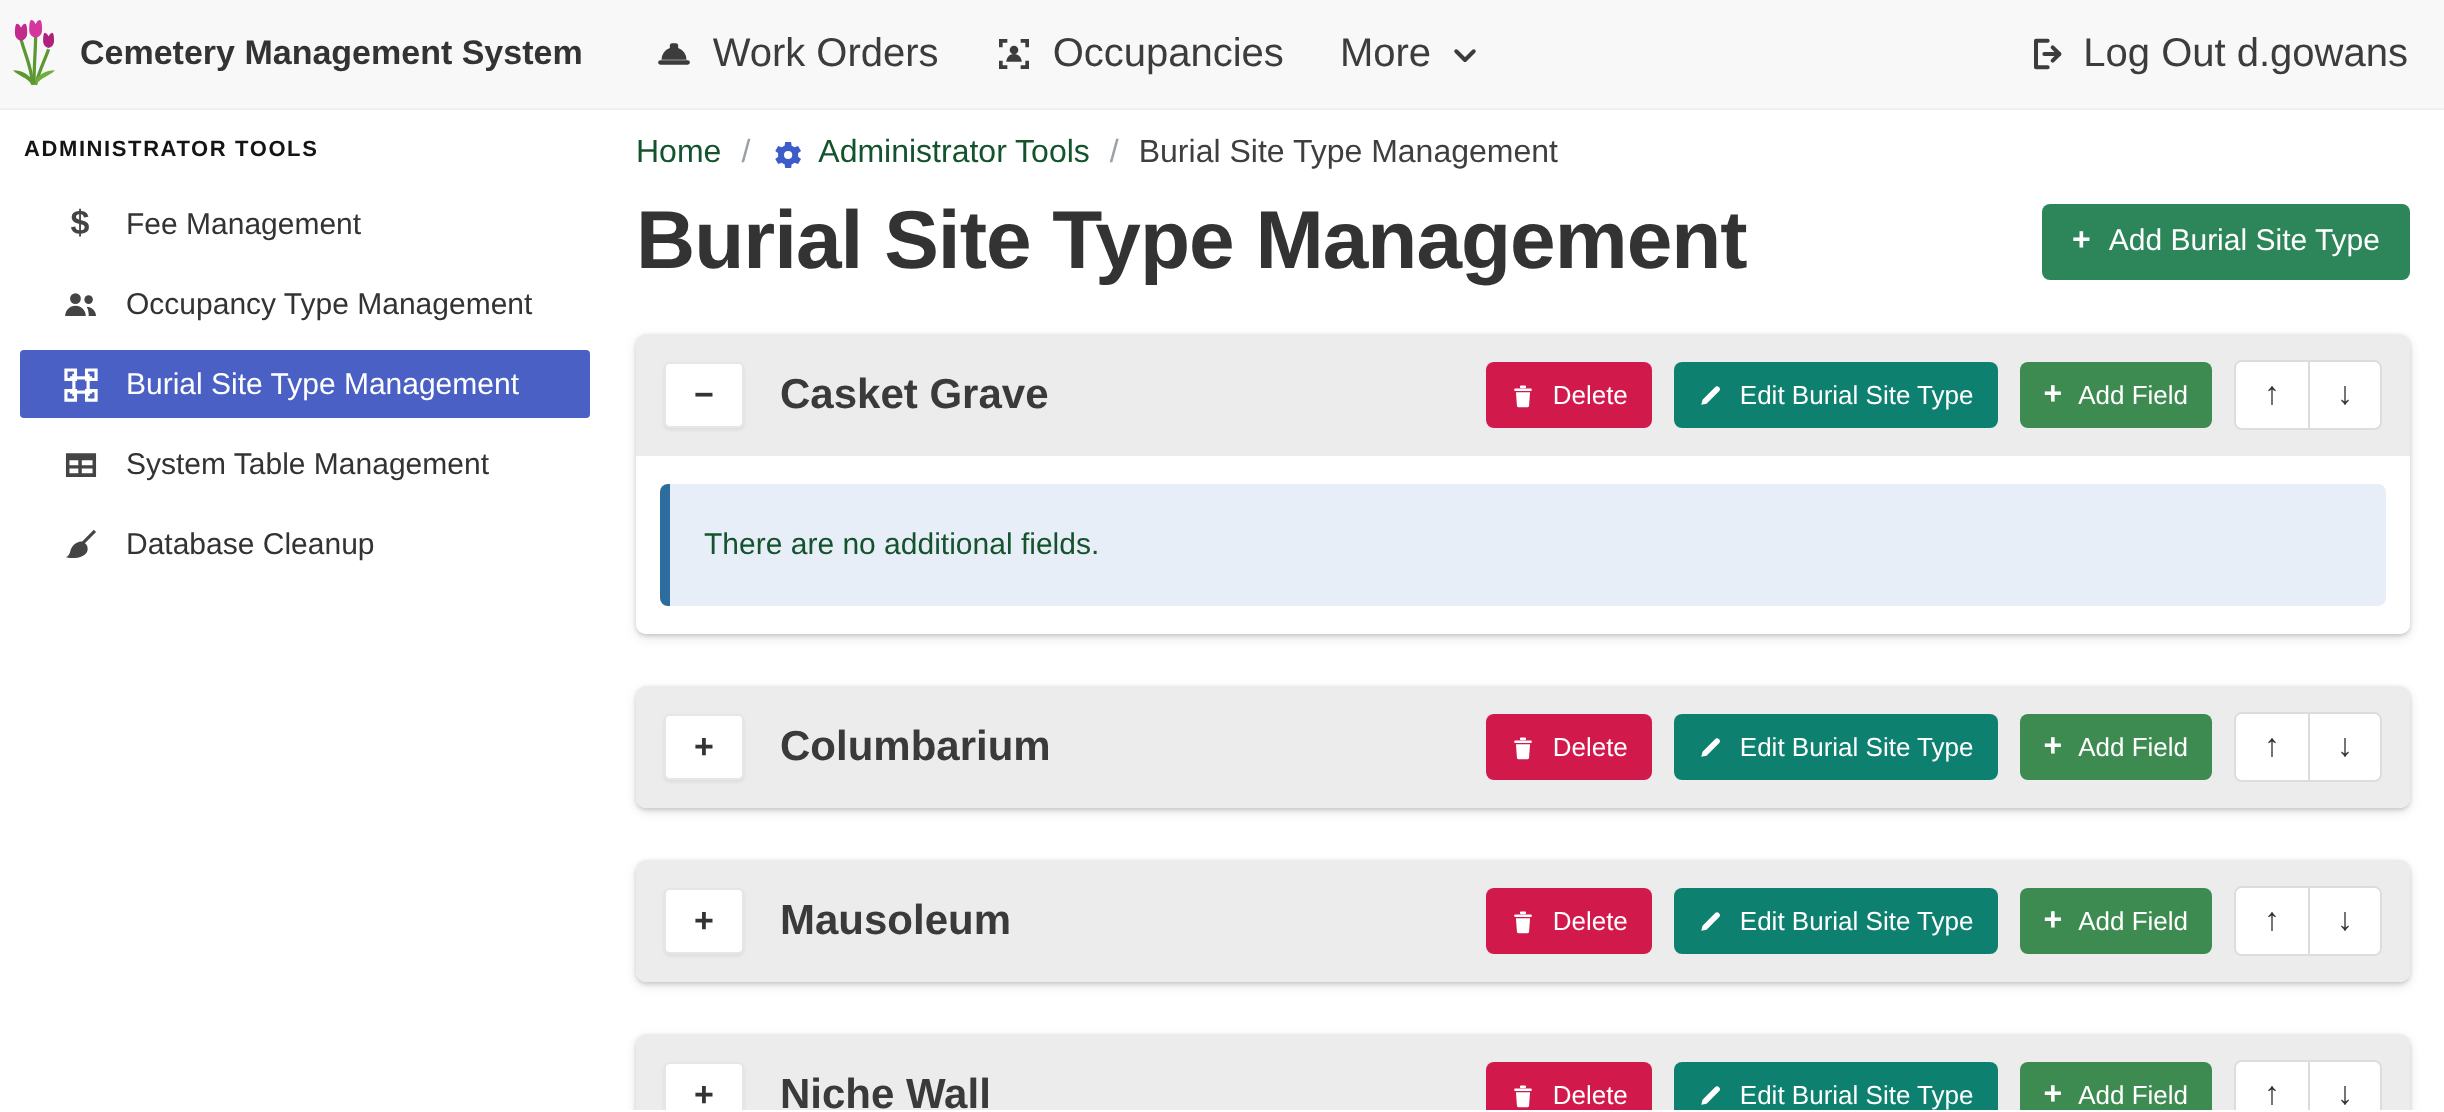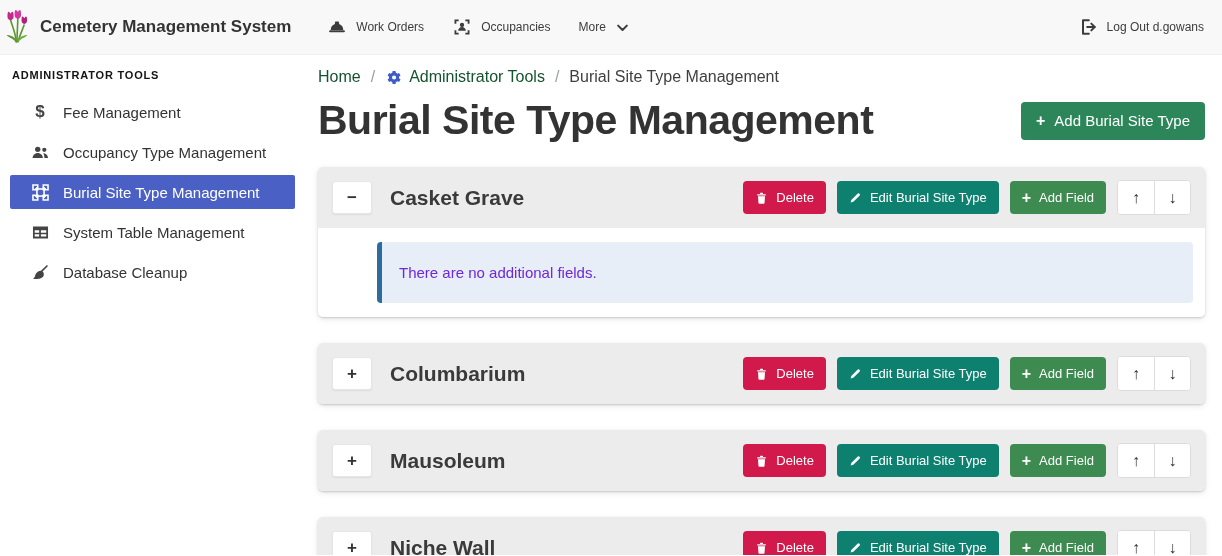--- a/index.html
+++ b/index.html
@@ -14,21 +14,21 @@
   
   .navbar {
     height: 55px; background: #f8f8f8; border-bottom: 1px solid #efefef;
     display: flex; align-items: center; padding: 0 4px;
   }
   .brand { display: flex; align-items: center; gap: 10px; cursor: pointer; }
   .brand-text { font-size: 17px; font-weight: 700; color: #333; }
   .nav-links { display: flex; align-items: center; margin-left: 22px; }
   .nav-link {
     display: flex; align-items: center; gap: 9px; padding: 8px 14px;
-    font-size: 12px; color: #3c3c3c; cursor: pointer; white-space: nowrap;
+    font-size: 20px; color: #3c3c3c; cursor: pointer; white-space: nowrap;
   }
   .nav-link .ic { color: #3c3c3c; }
   .nav-spacer { flex: 1; }
 
   
   .layout { display: flex; height: 500px; }
 
   
   .sidebar { width: 310px; flex: 0 0 310px; padding-top: 4px; }
   .sidebar-heading {
@@ -90,21 +90,21 @@
   .arrow-group { display: flex; border: 1px solid #dcdcdc; border-radius: 4px; overflow: hidden; background: #fff; }
   .arrow-btn {
     width: 36px; height: 33px; border: none; background: #fff; color: #333;
     font-size: 16px; cursor: pointer; font-family: inherit; line-height: 1;
   }
   .arrow-btn + .arrow-btn { border-left: 1px solid #dcdcdc; }
 
   .card-body { padding: 14px 12px; background: #fff; }
   .alert-info {
     background: #e8eef8; border-left: 5px solid #2c6d9e; border-radius: 4px;
-    padding: 22px 17px; font-size: 15px; color: #6d28d9; margin-left: 47px;
+    padding: 22px 17px; font-size: 15px; color: #14532d;
   }
 </style>
 </head>
 <body>
 
 <div class="navbar">
   <div class="brand">
     <span>
       <svg width="26" height="34" viewBox="0 0 32 42">
         <defs>

